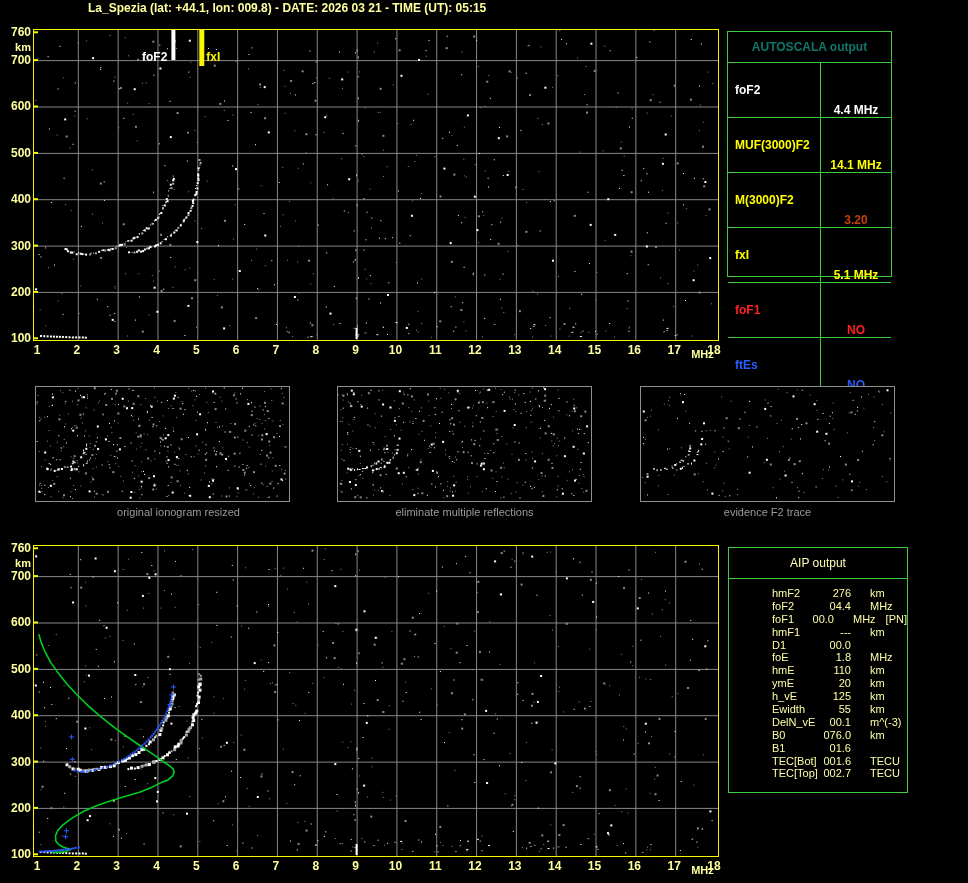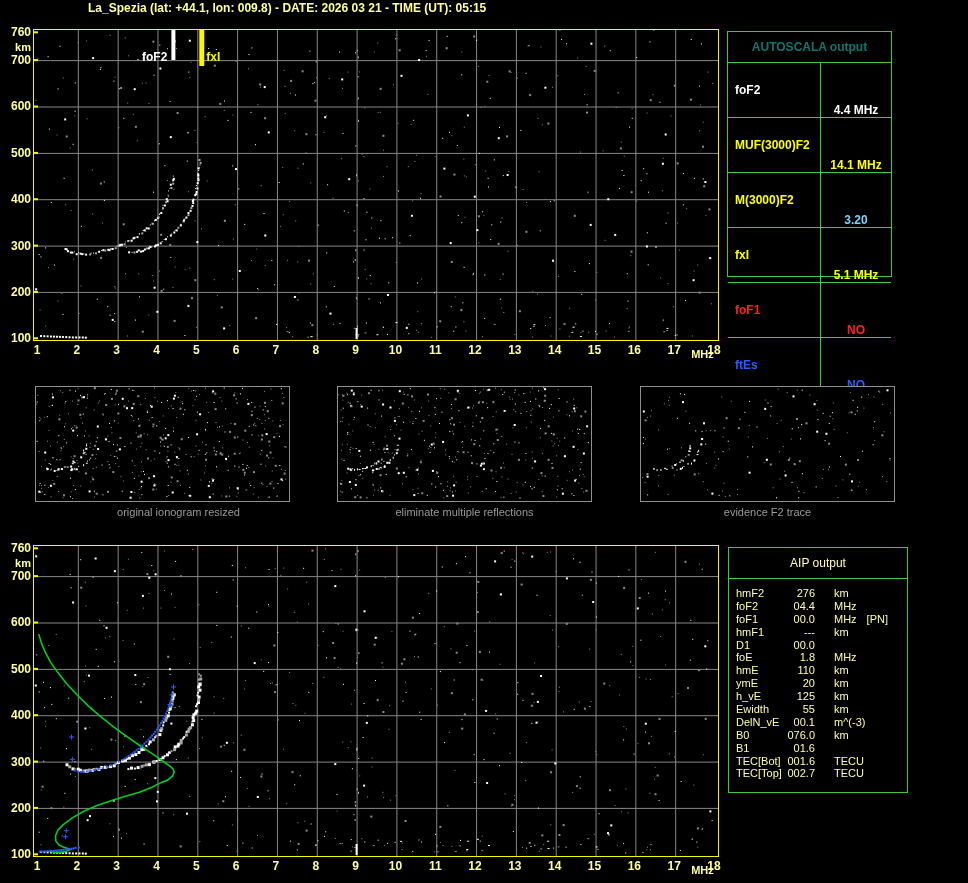--- a/index.html
+++ b/index.html
@@ -22,21 +22,21 @@
             border-bottom:1px solid #3ecc3e;}
   .as-row{flex:1;display:flex;border-bottom:1px solid #3ecc3e;font-size:12px;font-weight:bold;}
   .as-row:last-child{border-bottom:none;gap:31px;}
   .as-row .p{width:85px;border-right:1px solid #3ecc3e;display:flex;align-items:center;padding-left:7px;}
   .as-row .v{flex:1;display:flex;align-items:center;justify-content:center;margin-top:40px;}
   
   #aip-table{position:absolute;left:728px;top:547px;width:180px;height:246px;border:1px solid #3ecc3e;
              box-sizing:border-box;color:#ffffa8;}
   #aip-table .hdr{height:30px;line-height:30px;text-align:center;font-size:12px;border-bottom:1px solid #3ecc3e;color:#ffffb4;}
   #aip-body{padding:8px 0 0 7px;}
-  .aip-row{height:12.9px;line-height:12.9px;font-size:11px;display:flex;white-space:pre;}
+  .aip-row{height:12.9px;line-height:12.9px;font-size:11px;display:flex;white-space:pre;margin-left:36px;}
   .aip-row .p{width:50px;}
   .aip-row .v{width:29px;text-align:right;}
   .aip-row .u{padding-left:19px;}
   .aip-row .n{padding-left:10px;}
   svg{display:block;}
 </style>
 </head>
 <body>
 
 <div id="stage">
@@ -819,21 +819,21 @@
         <div class="as-row">
           <div class="p" style="color: rgb(255, 255, 255);">foF2</div>
           <div class="v" style="color: rgb(255, 255, 255);">4.4 MHz</div>
         </div>
         <div class="as-row">
           <div class="p" style="color: rgb(255, 255, 0);">MUF(3000)F2</div>
           <div class="v" style="color: rgb(255, 255, 0);">14.1 MHz</div>
         </div>
         <div class="as-row">
           <div class="p" style="color: rgb(255, 255, 0);">M(3000)F2</div>
-          <div class="v" style="color: #7dd3fc;">3.20</div>
+          <div class="v" style="color: #c2410c;">3.20</div>
         </div>
         <div class="as-row">
           <div class="p" style="color: rgb(255, 255, 0);">fxI</div>
           <div class="v" style="color: rgb(255, 255, 0);">5.1 MHz</div>
         </div>
         <div class="as-row">
           <div class="p" style="color: rgb(255, 32, 32);">foF1</div>
           <div class="v" style="color: rgb(255, 32, 32);">NO</div>
         </div>
         <div class="as-row">

